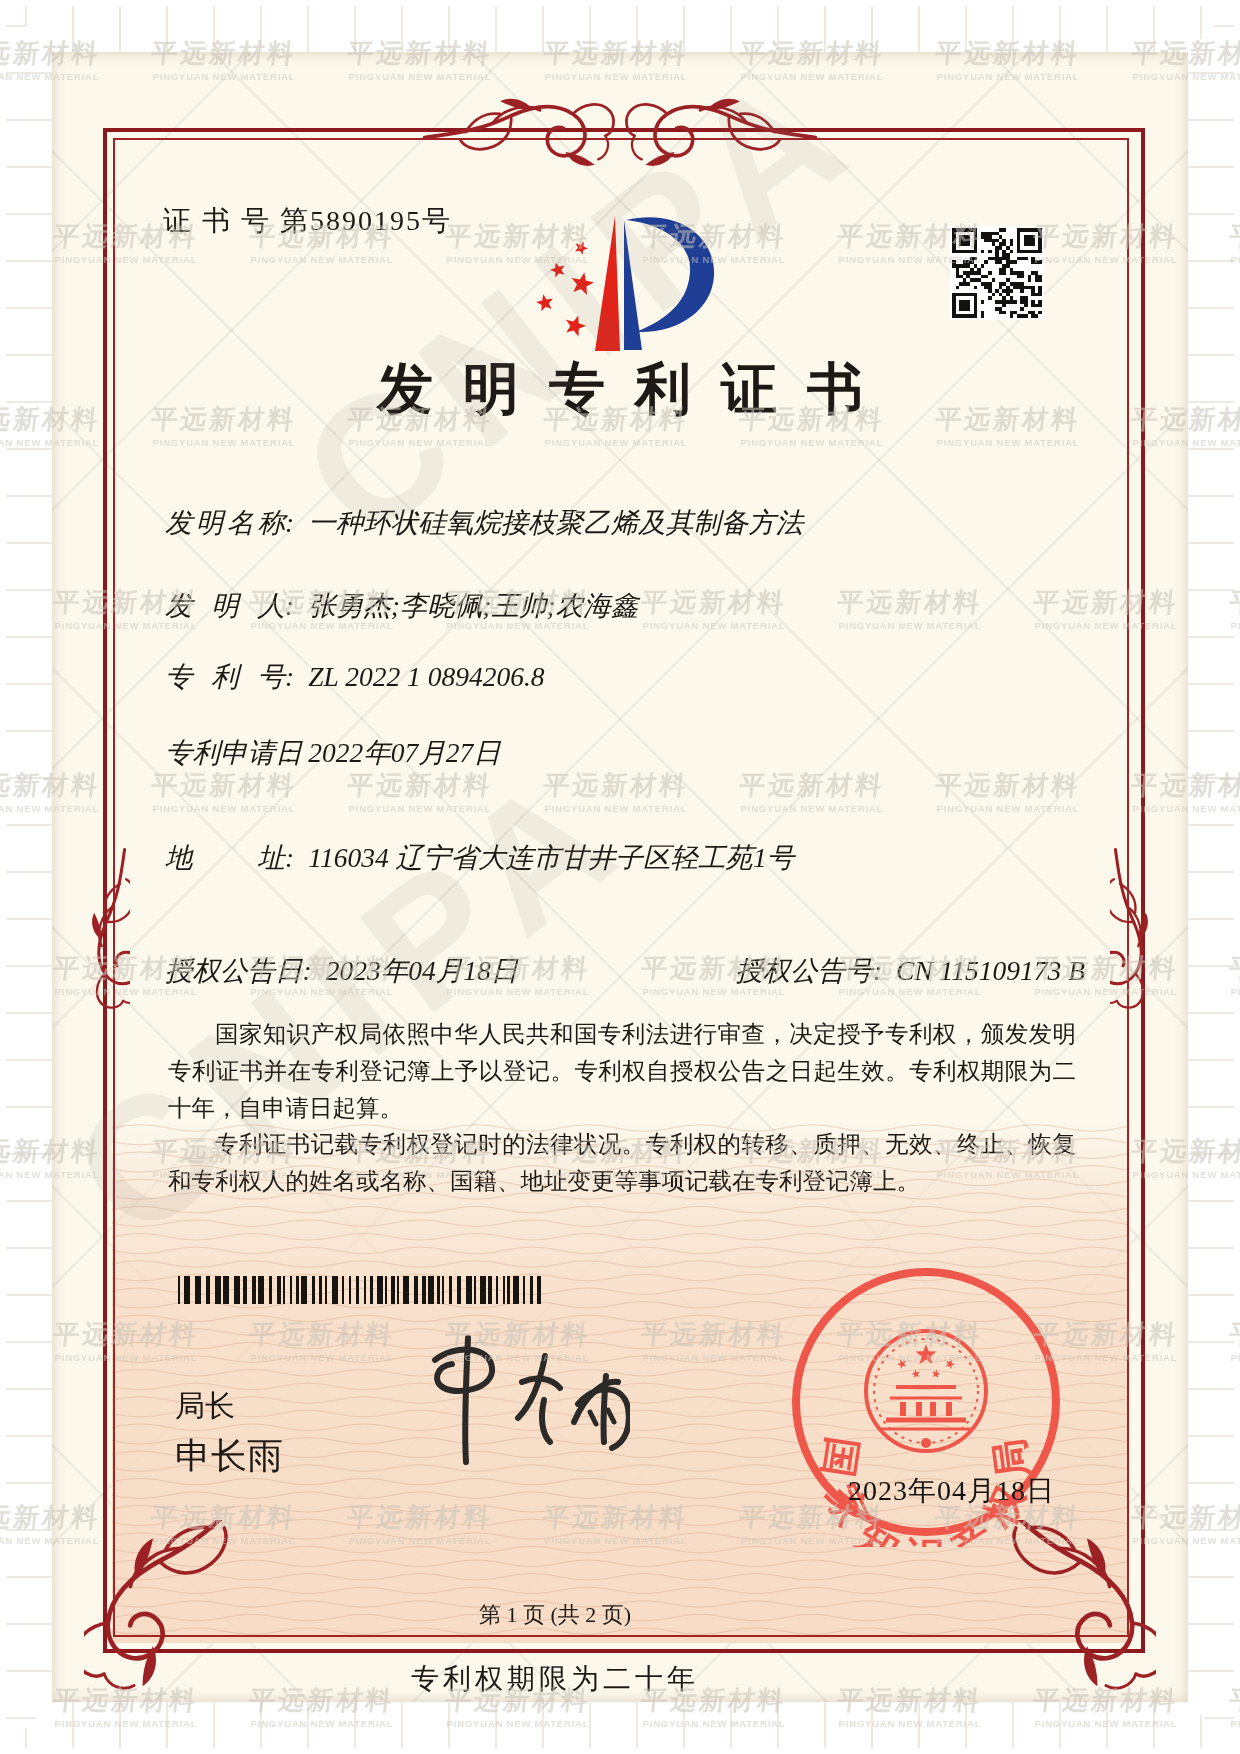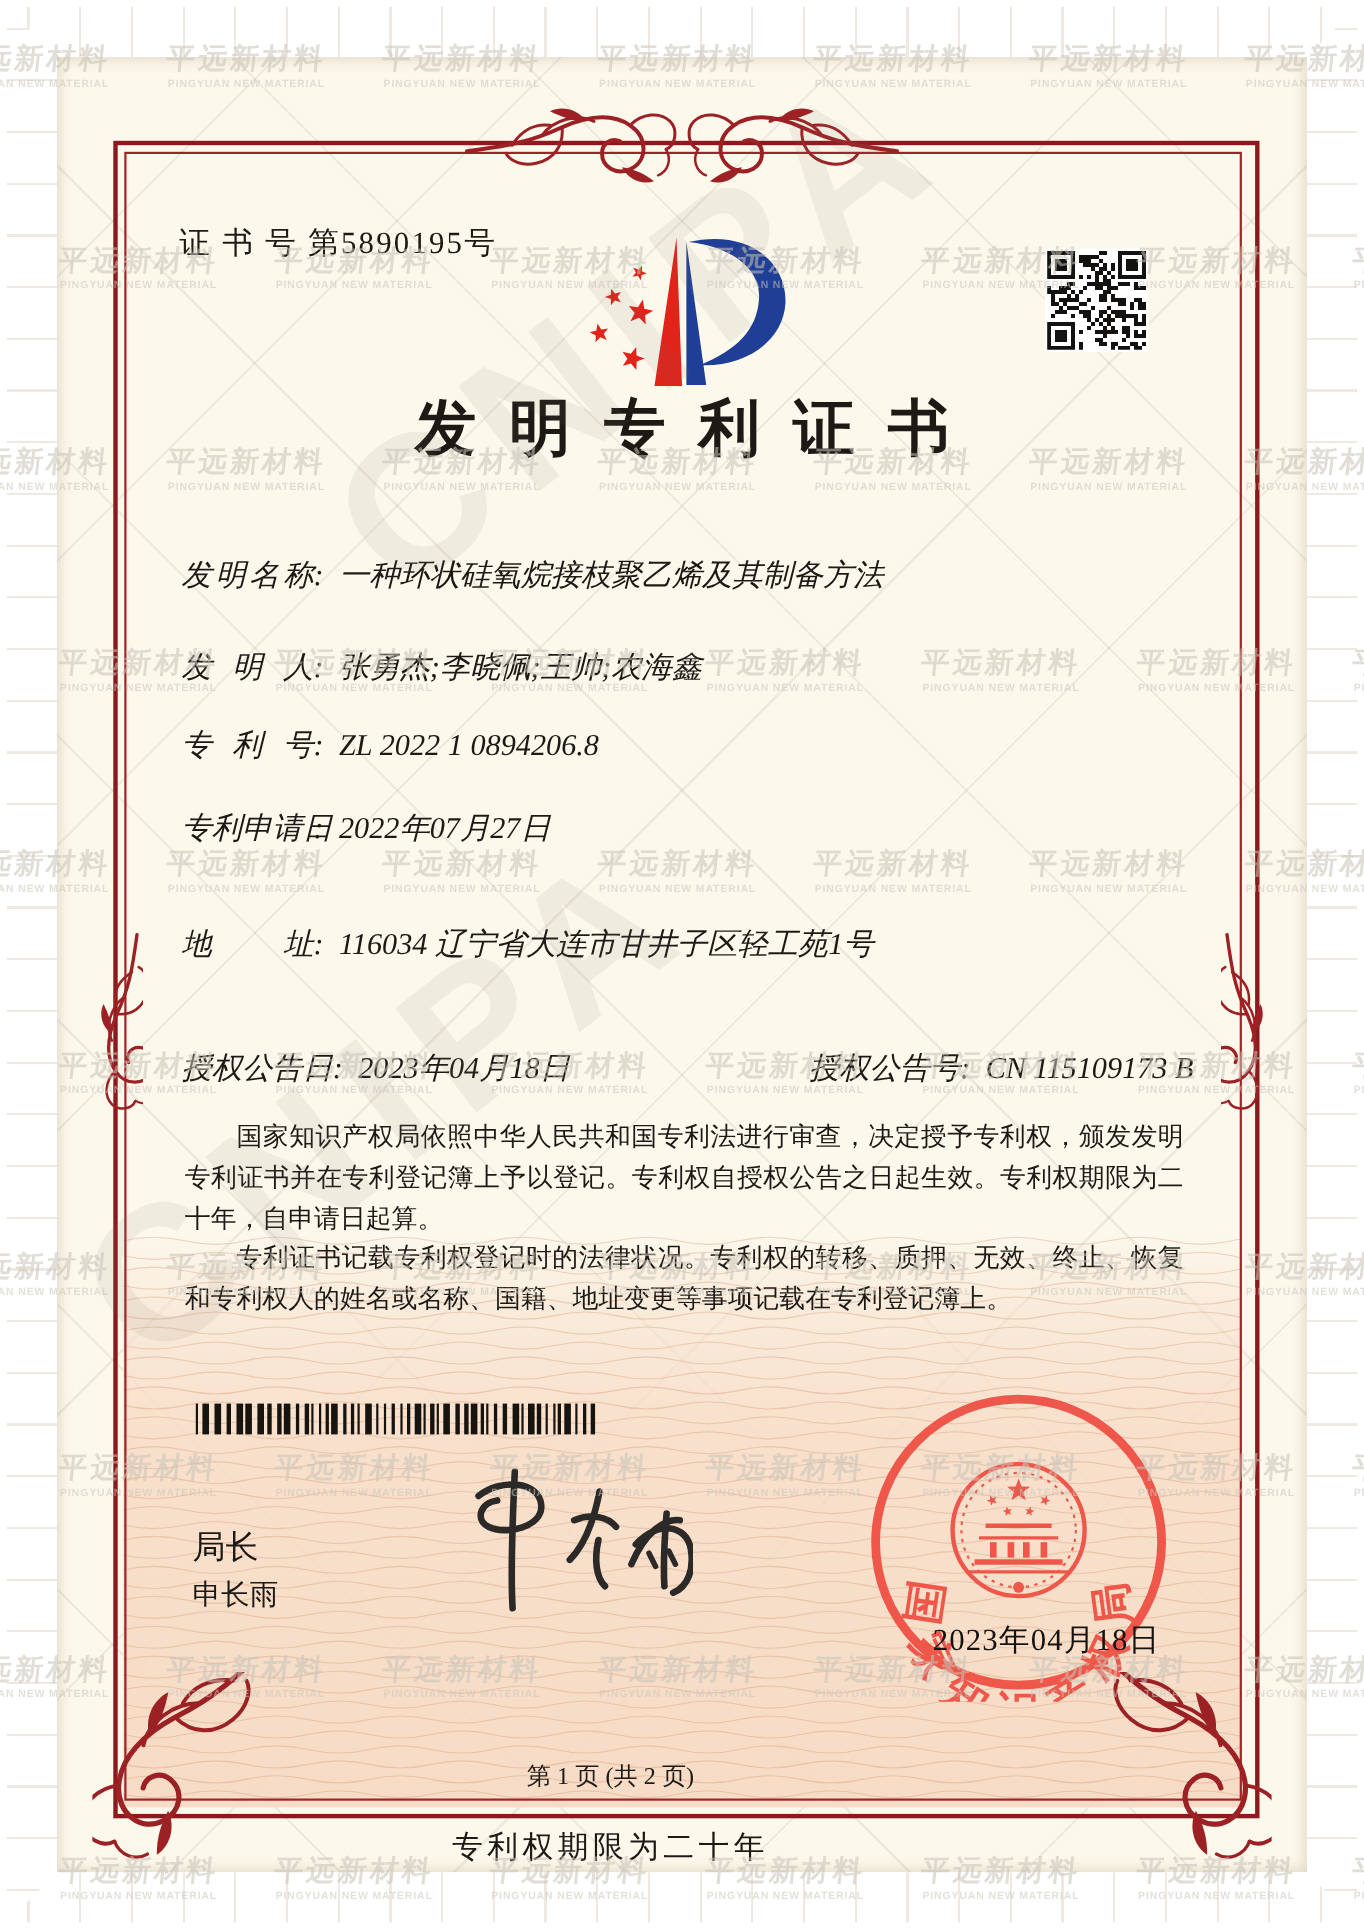--- a/index.html
+++ b/index.html
@@ -53,21 +53,21 @@
          letter-spacing:30px;text-indent:30px;}
   .frow{left:165px;width:940px;font-size:27.5px;white-space:nowrap;font-style:italic;}
   .flabel{display:inline-block;width:120px;text-align:justify;text-align-last:justify;}
   .fvalue{margin-left:14px;}
   #row-grant2{left:565px;width:520px;text-align:right;}
   .para{left:168px;width:908px;font-size:23.5px;line-height:37px;text-align:justify;
         text-indent:2em;font-family:"Liberation Serif","DejaVu Serif",serif;}
   #barcode{left:178px;top:1276px;width:368px;height:28px;}
   #barcode i{position:absolute;top:0;bottom:0;background:#17130e;}
   #director-title{left:175px;top:1386px;font-size:30px;font-family:"Liberation Sans","DejaVu Sans",sans-serif;}
-  #director-name{left:175px;top:1432px;font-size:26px;font-family:"Liberation Sans","DejaVu Sans",sans-serif;text-align:center;}
+  #director-name{left:175px;top:1432px;font-size:36px;font-family:"Liberation Sans","DejaVu Sans",sans-serif;text-align:center;}
   #signature{left:340px;top:1330px;z-index:11;}
   #seal{left:781px;top:1257px;z-index:12;opacity:.92;}
   #seal-date{left:848px;top:1472px;font-size:28px;letter-spacing:1px;color:#15130f;z-index:13;}
   #page-num{left:65px;width:980px;top:1600px;text-align:center;font-size:22px;}
   #footer-note{left:0px;width:1110px;top:1660px;text-align:center;font-size:28px;letter-spacing:4px;}
 </style>
 </head>
 <body>
 
 <div id="page">

